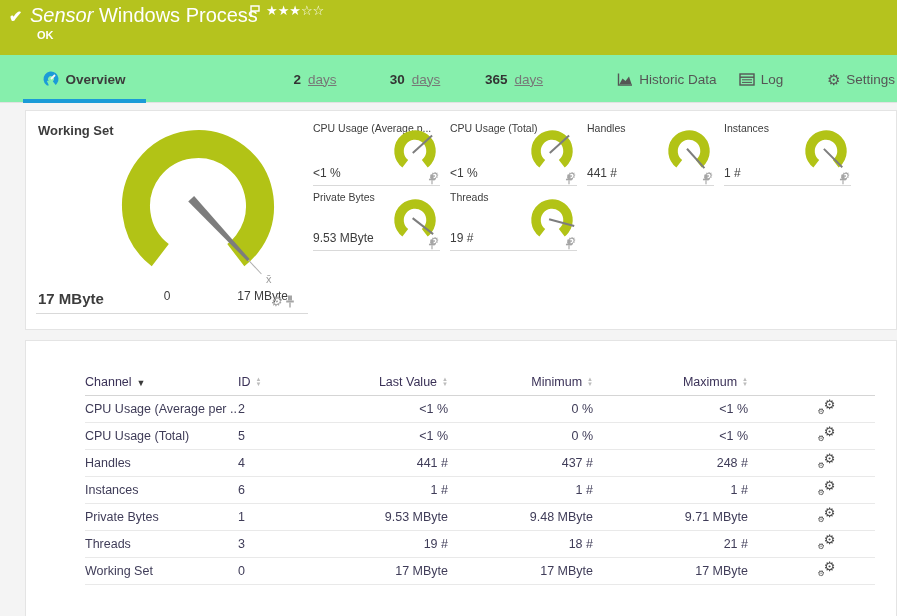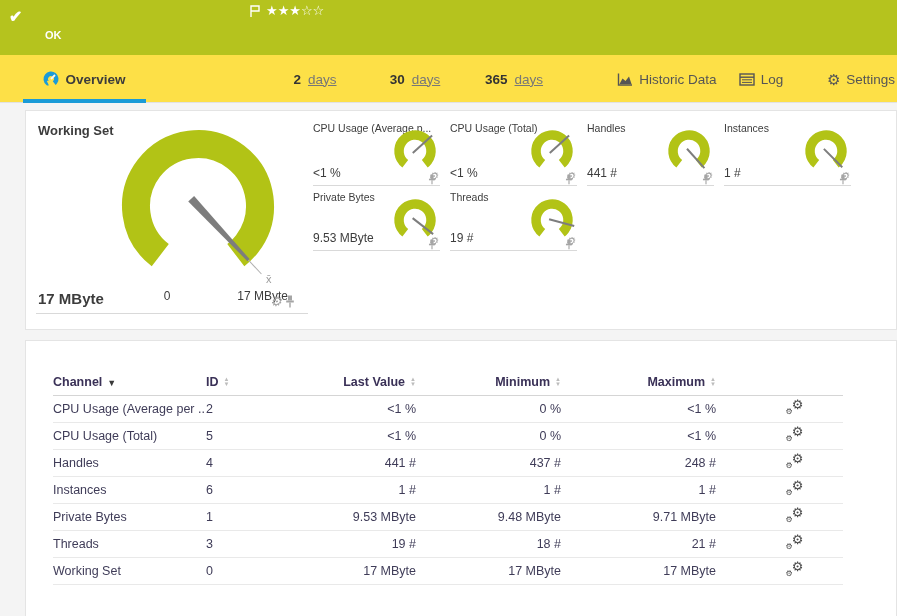--- a/index.html
+++ b/index.html
@@ -14,43 +14,44 @@
   .sensor-header {
     position:absolute; left:0; top:0; width:897px; height:55px;
     background:#b5c31e; color:#fff;
   }
   .hdr-check { position:absolute; left:9px; top:7px; font-size:16px; font-weight:bold; }
   .hdr-title { position:absolute; left:30px; top:4px; font-size:20px; white-space:nowrap; }
   .hdr-kind { font-style:italic; }
   .hdr-name { font-style:normal; }
   .hdr-flag { position:absolute; left:249px; top:4px; }
   .hdr-stars { position:absolute; left:266px; top:3px; font-size:13px; letter-spacing:0px; }
-  .hdr-status { position:absolute; left:45px; top:29px; font-size:11px; font-weight:bold; }
+  .hdr-status { position:absolute; left:37px; top:29px; font-size:11px; font-weight:bold; }
   
   .tabbar {
     position:absolute; left:0; top:55px; width:897px; height:48px;
-    background:#fde047; border-bottom:1px solid #e2e2e2;
+    background:#86efac; border-bottom:1px solid #e2e2e2;
   }
   .tab {
     position:absolute; top:0; height:48px;
     display:flex; align-items:center; justify-content:center; gap:6px;
     font-size:13.5px; color:#555; cursor:pointer; white-space:nowrap;
   }
   .tab .ticon { display:inline-flex; align-items:center; }
   .tab.active { color:#3c3c3c; font-weight:bold; }
   .tab.active::after {
     content:""; position:absolute; left:0; right:0; bottom:0; height:4px; background:#1b9bd7;
   }
   .tab .num { font-weight:bold; color:#333; margin-right:1px; }
   .tab .unit { color:#777; font-weight:normal;text-decoration:underline; }
   .gearglyph { font-style:normal; color:#555; font-size:15px; line-height:1; }
   
   .panel {
     position:absolute; left:25px; width:872px; background:#fff;
     border:1px solid #e4e4e4;
+    padding-left:32px;
   }
   .gauge-panel { top:110px; height:220px; }
   .gp-title { position:absolute; left:12px; top:12px; font-size:13px; font-weight:600; color:#3c3c3c; }
   .main-gauge-svg { position:absolute; left:57px; top:0px; }
   .scale-min { position:absolute; left:126px; top:178px; width:30px; text-align:center; font-size:12px; color:#3c3c3c; }
   .scale-max { position:absolute; left:198px; top:178px; width:64px; text-align:right; font-size:12px; color:#3c3c3c; }
   .mean-marker { position:absolute; left:240px; top:162px; font-size:11px; color:#9a9a9a; }
   .main-value { position:absolute; left:12px; top:179px; font-size:15px; font-weight:600; color:#3c3c3c; }
   .cell-icons { position:absolute; display:flex; align-items:center; gap:3px; color:#a5a5a5; }
   .main-cell-icons { left:244px; top:184px; }
@@ -63,41 +64,45 @@
     width:127px; white-space:nowrap; overflow:hidden; }
   .scell .sv { position:absolute; left:0; bottom:5px; font-size:12px; color:#3c3c3c; white-space:nowrap; }
   .scell svg { position:absolute; right:2px; top:3px; }
   .scell .cell-icons { right:2px; bottom:3px; }
   .scell .cell-icons .gicon { font-size:11px; }
   .pinsvg { display:block; }
   
   .table-panel { top:340px; height:290px; }
   table.chan { border-collapse:collapse; margin:28px 0 0 27px; width:790px; table-layout:fixed; }
   .chan th {
-    font-size:12.5px; font-weight:bold; color:#3a3157; text-align:left;
+    font-size:12.5px; font-weight:normal; color:#3a3157; text-align:left;
     height:26px; border-bottom:1px solid #d5d5d5; white-space:nowrap;
   }
   .chan td {
     font-size:12.5px; color:#3f3c58; height:27px; border-bottom:1px solid #e9e9e9;
     white-space:nowrap; overflow:hidden;
   }
   .chan th.r, .chan td.r { text-align:right; padding-right:30px; }
   .chan td.act, .chan th.act { text-align:center; }
   .sort-pair { display:inline-flex; flex-direction:column; vertical-align:middle; margin-left:5px;
     font-size:6px; line-height:5px; color:#bcbcbc; font-style:normal; }
   .sort-desc-ico { font-size:9px; color:#3a3a3a; margin-left:5px; font-style:normal; }
   .gear2 { position:relative; display:inline-block; width:18px; height:16px; cursor:pointer; }
   .gear2 .g-big { position:absolute; right:0; top:-1px; font-size:13px; color:#4a4a4a; font-style:normal; line-height:1; }
   .gear2 .g-sm  { position:absolute; left:0; bottom:-1px; font-size:8px; color:#4a4a4a; font-style:normal; line-height:1; }
 </style>
 </head>
 <body>
 
 <div class="sensor-header">
   <span class="hdr-check">✔</span>
+  <div class="hdr-title">
+    <span class="hdr-kind">Sensor</span>
+    <span class="hdr-name">Windows Process</span>
+  </div>
   <span class="hdr-flag">
     <svg width="12" height="15" viewBox="0 0 12 15">
         <path d="M2 13 V2 h8 v5 H2" fill="none" stroke="#ffffff" stroke-width="1.4"></path>
       </svg>
   </span>
   <span class="hdr-stars">★★★☆☆</span>
   <span class="hdr-status">OK</span>
 </div>
 
 <div class="tabbar">

